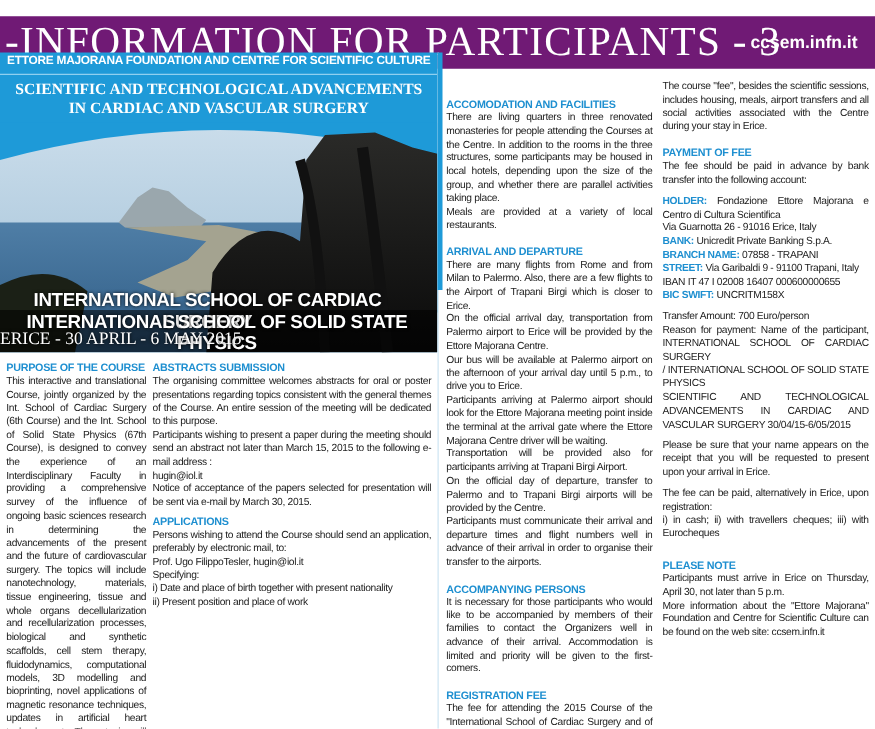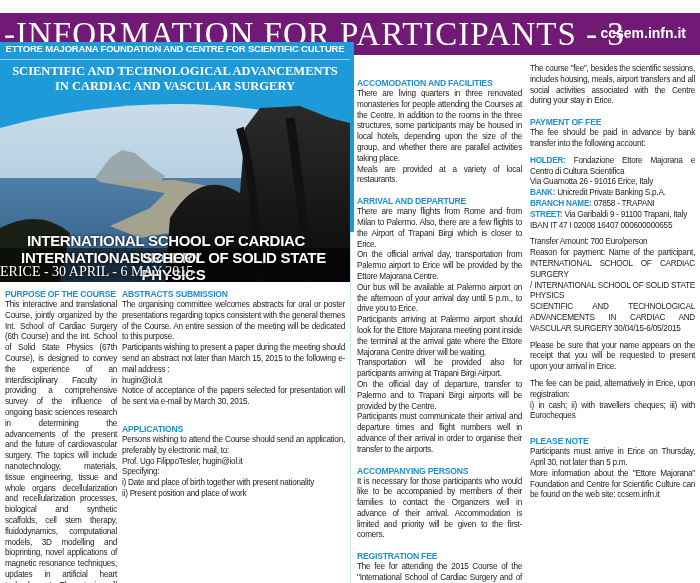--- a/index.html
+++ b/index.html
@@ -17,21 +17,21 @@
 
   .photo { position:absolute; left:0; top:98px; width:350px; height:184px; overflow:hidden; }
   .photo svg { display:block; }
   .photo-cap1, .photo-cap2 { position:absolute; left:0; width:332px; text-align:center; color:#ffffff; font-weight:bold; font-size:15px; letter-spacing:-0.3px; font-family:"Liberation Sans", sans-serif; text-shadow:0 0 3px #000; }
   .photo-cap1 { top:134px; }
   .photo-cap2 { top:151px;padding-left:15px; }
   .photo-cap3 { position:absolute; left:0; width:414px; top:166px; color:#ffffff; font-family:"Liberation Serif", serif; font-size:14px; text-shadow:0 0 3px #000; }
 
   .col { position:absolute; font-size:8.2px; line-height:10.8px; color:#1d1d1d; text-align:justify; font-family:"Liberation Sans Narrow","Liberation Sans", sans-serif; letter-spacing:-0.25px; }
   .col p { margin:0; }
-  .h { color:#1e8fd0; font-weight:bold; font-size:8.6px; text-transform:uppercase; margin-top:16px; line-height:11px; letter-spacing:-0.2px; }
+  .h { color:#1e8fd0; font-weight:bold; font-size:8.6px; text-transform:uppercase; margin-top:4px; line-height:11px; letter-spacing:-0.2px; }
   .h:first-child { margin-top:0; }
   .gap { height:6px; }
   .lbl { color:#1e8fd0; font-weight:bold; }
 
   .c1 { left:5px; top:289px; width:112px; }
   .c3 { left:357px; top:64px; width:165px;margin-top:14px; }
   .c4 { left:530px; top:64px; width:165px; }
 
   .vline { position:absolute; left:350px; top:42px; width:1px; height:541px; background:#cfe6f4; }
   .side-accent { position:absolute; left:350px; top:42px; width:4px; height:190px; background:#1e9ad8; }
@@ -129,20 +129,21 @@
   <p data-name="registration-details">The course "fee", besides the scientific sessions, includes housing, meals, airport transfers and all social activities associated with the Centre during your stay in Erice.</p>
   <div class="h" style="margin-top:10px" data-name="payment-heading">PAYMENT OF FEE</div>
   <p data-name="payment-intro">The fee should be paid in advance by bank transfer into the following account:</p>
   <div class="gap"></div>
   <p data-name="holder-line"><span class="lbl" data-name="holder-label">HOLDER:</span> <span data-name="holder-value">Fondazione Ettore Majorana e Centro di Cultura Scientifica</span></p>
   <p data-name="holder-address">Via Guarnotta 26 - 91016 Erice, Italy</p>
   <p data-name="bank-line"><span class="lbl" data-name="bank-label">BANK:</span> <span data-name="bank-value">Unicredit Private Banking S.p.A.</span></p>
   <p data-name="branch-line"><span class="lbl" data-name="branch-label">BRANCH NAME:</span> <span data-name="branch-value">07858 - TRAPANI</span></p>
   <p data-name="street-line"><span class="lbl" data-name="street-label">STREET:</span> <span data-name="street-value">Via Garibaldi 9 - 91100 Trapani, Italy</span></p>
   <p data-name="iban-line">IBAN  IT 47 I 02008 16407 000600000655</p>
+  <p data-name="bic-line"><span class="lbl" data-name="bic-label">BIC SWIFT:</span> <span data-name="bic-value">UNCRITM158X</span></p>
   <div class="gap"></div>
   <p data-name="transfer-amount">Transfer Amount: 700 Euro/person</p>
   <p data-name="payment-reason">Reason for payment: Name of the participant, INTERNATIONAL SCHOOL OF CARDIAC SURGERY</p>
   <p data-name="payment-reason-2">/ INTERNATIONAL SCHOOL OF SOLID STATE PHYSICS</p>
   <p data-name="payment-reason-3">SCIENTIFIC AND TECHNOLOGICAL ADVANCEMENTS IN CARDIAC AND VASCULAR SURGERY 30/04/15-6/05/2015</p>
   <div class="gap"></div>
   <p data-name="receipt-note">Please be sure that your name appears on the receipt that you will be requested to present upon your arrival in Erice.</p>
   <div class="gap"></div>
   <p data-name="alt-payment">The fee can be paid, alternatively in Erice, upon registration:</p>
   <p data-name="alt-payment-methods">i) in cash; ii) with travellers cheques; iii) with Eurocheques</p>

